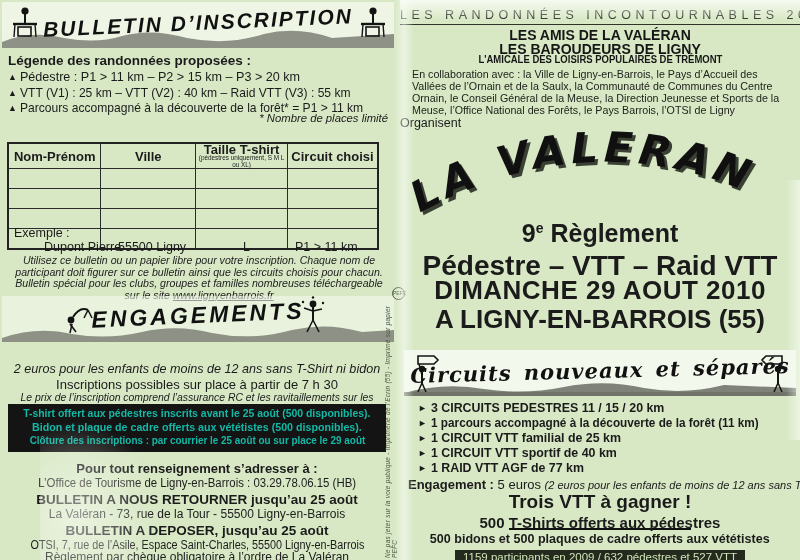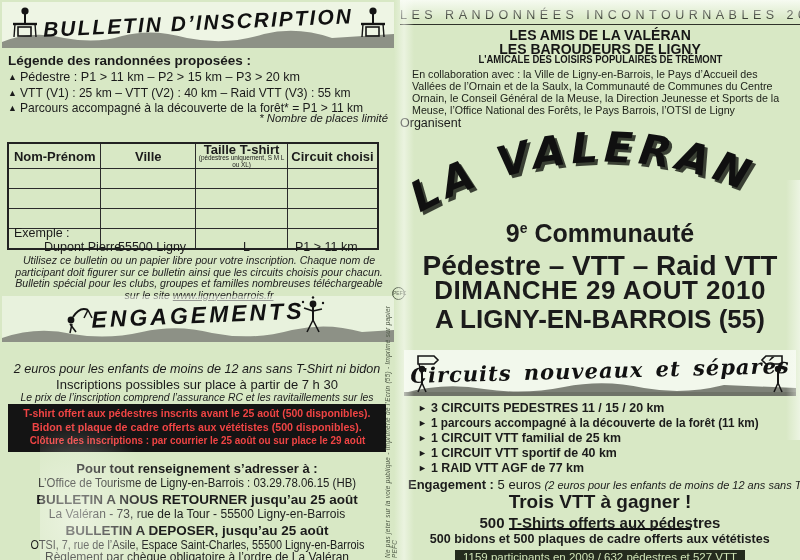--- a/index.html
+++ b/index.html
@@ -55,21 +55,21 @@
 
   .b-engagements{top:296px;height:46px;background:rgba(246,249,240,.55);}
   .b-engagements .banner-title{font-size:23px;letter-spacing:3px;margin-top:6px;}
 
   .fee1{position:absolute;left:0;top:346px;width:394px;text-align:center;font-size:14px;}
   .fee1 b{font-weight:bold;}
   .fee2{position:absolute;left:0;top:362px;width:394px;text-align:center;font-size:12.6px;font-style:italic;}
   .fee3{position:absolute;left:0;top:377px;width:394px;text-align:center;font-size:13px;}
   .fee4{position:absolute;left:0;top:392px;width:394px;text-align:center;font-size:10.4px;font-style:italic;}
 
-  .offerbox{position:absolute;left:8px;top:404px;width:378px;background:#141414;color:#ef4444;
+  .offerbox{position:absolute;left:8px;top:404px;width:378px;background:#141414;color:#14b8a6;
             text-align:center;padding:3px 0 4px 0;}
   .offerbox div{font-size:11px;line-height:13.5px;font-weight:bold;white-space:nowrap;}
 
   .cline{position:absolute;left:0;width:394px;text-align:center;white-space:nowrap;}
   .c-head{font-weight:bold;}
   .sidenote{position:absolute;left:384px;top:300px;height:258px;writing-mode:vertical-rl;
             transform:rotate(180deg);font-size:6.4px;font-style:italic;color:#4d5845;letter-spacing:.3px;}
   .pefc{position:absolute;left:392px;top:287px;width:11px;height:11px;border:1px solid #4d5845;border-radius:50%;
         font-size:5px;color:#4d5845;text-align:center;line-height:10px;}
 
@@ -256,21 +256,21 @@
     <svg class="logo-svg" width="392" height="96" viewBox="0 0 392 96">
       <defs>
         <path id="logoArc" d="M 14 88 Q 196 -14 382 84" fill="none"></path>
       </defs>
       <text font-family="DejaVu Sans, Liberation Sans, sans-serif" font-size="42" font-weight="bold" font-style="italic" fill="#101010" letter-spacing="5" style="filter:drop-shadow(3.5px 3px 0 #3a4034)">
         <textPath href="#logoArc" startOffset="2">LA VALERAN</textPath>
       </text>
     </svg>
 
     <div class="edition">
-      <span>9</span><sup>e</sup>&nbsp;<span>Communauté</span>
+      <span>9</span><sup>e</sup>&nbsp;<span>Règlement</span>
     </div>
     <div class="disciplines">Pédestre – VTT – Raid VTT</div>
     <div class="bigdate">DIMANCHE 29 AOUT 2010</div>
     <div class="bigplace">A LIGNY-EN-BARROIS (55)</div>
 
     <div class="banner b-circuits">
       <svg class="mountains" viewBox="0 0 392 22" preserveAspectRatio="none">
         <path d="M0 22 L0 19 Q40 8 80 15 Q120 21 160 13 Q200 5 240 14 Q280 21 320 11 L392 14 L392 22 Z" fill="#7e8278"></path>
         <rect x="0" y="18" width="392" height="4" fill="#6f7368"></rect>
       </svg>

